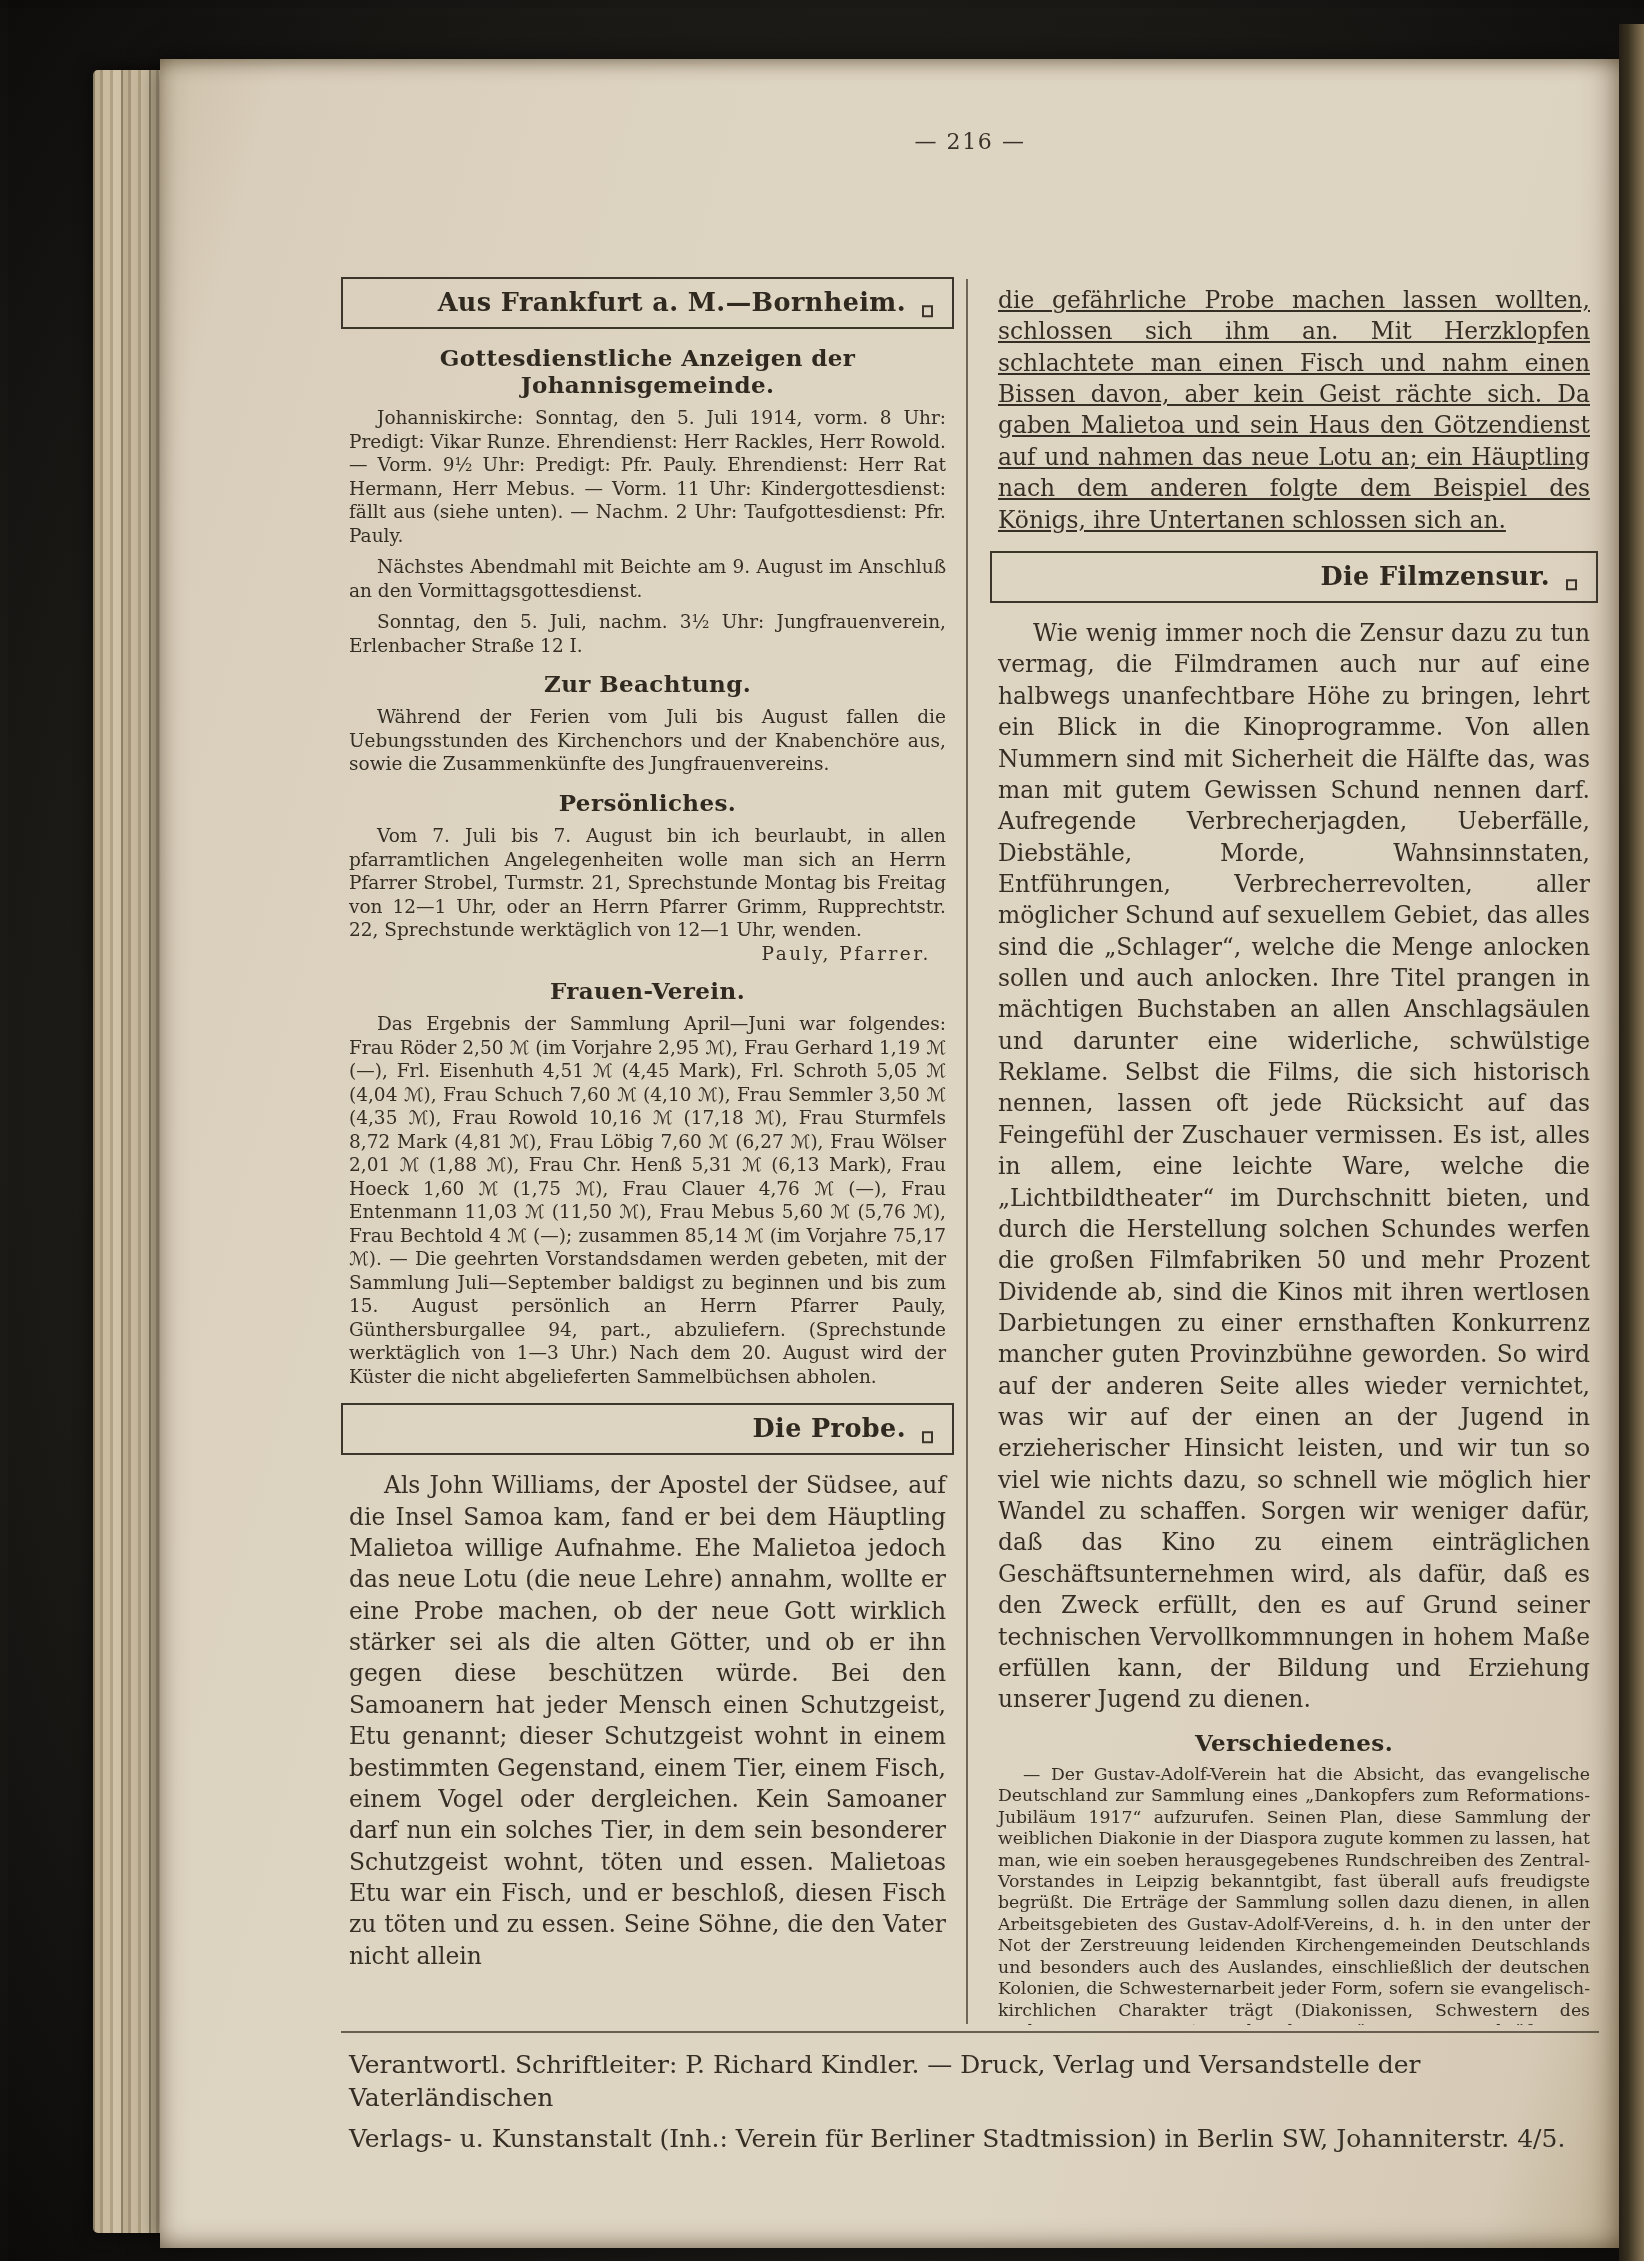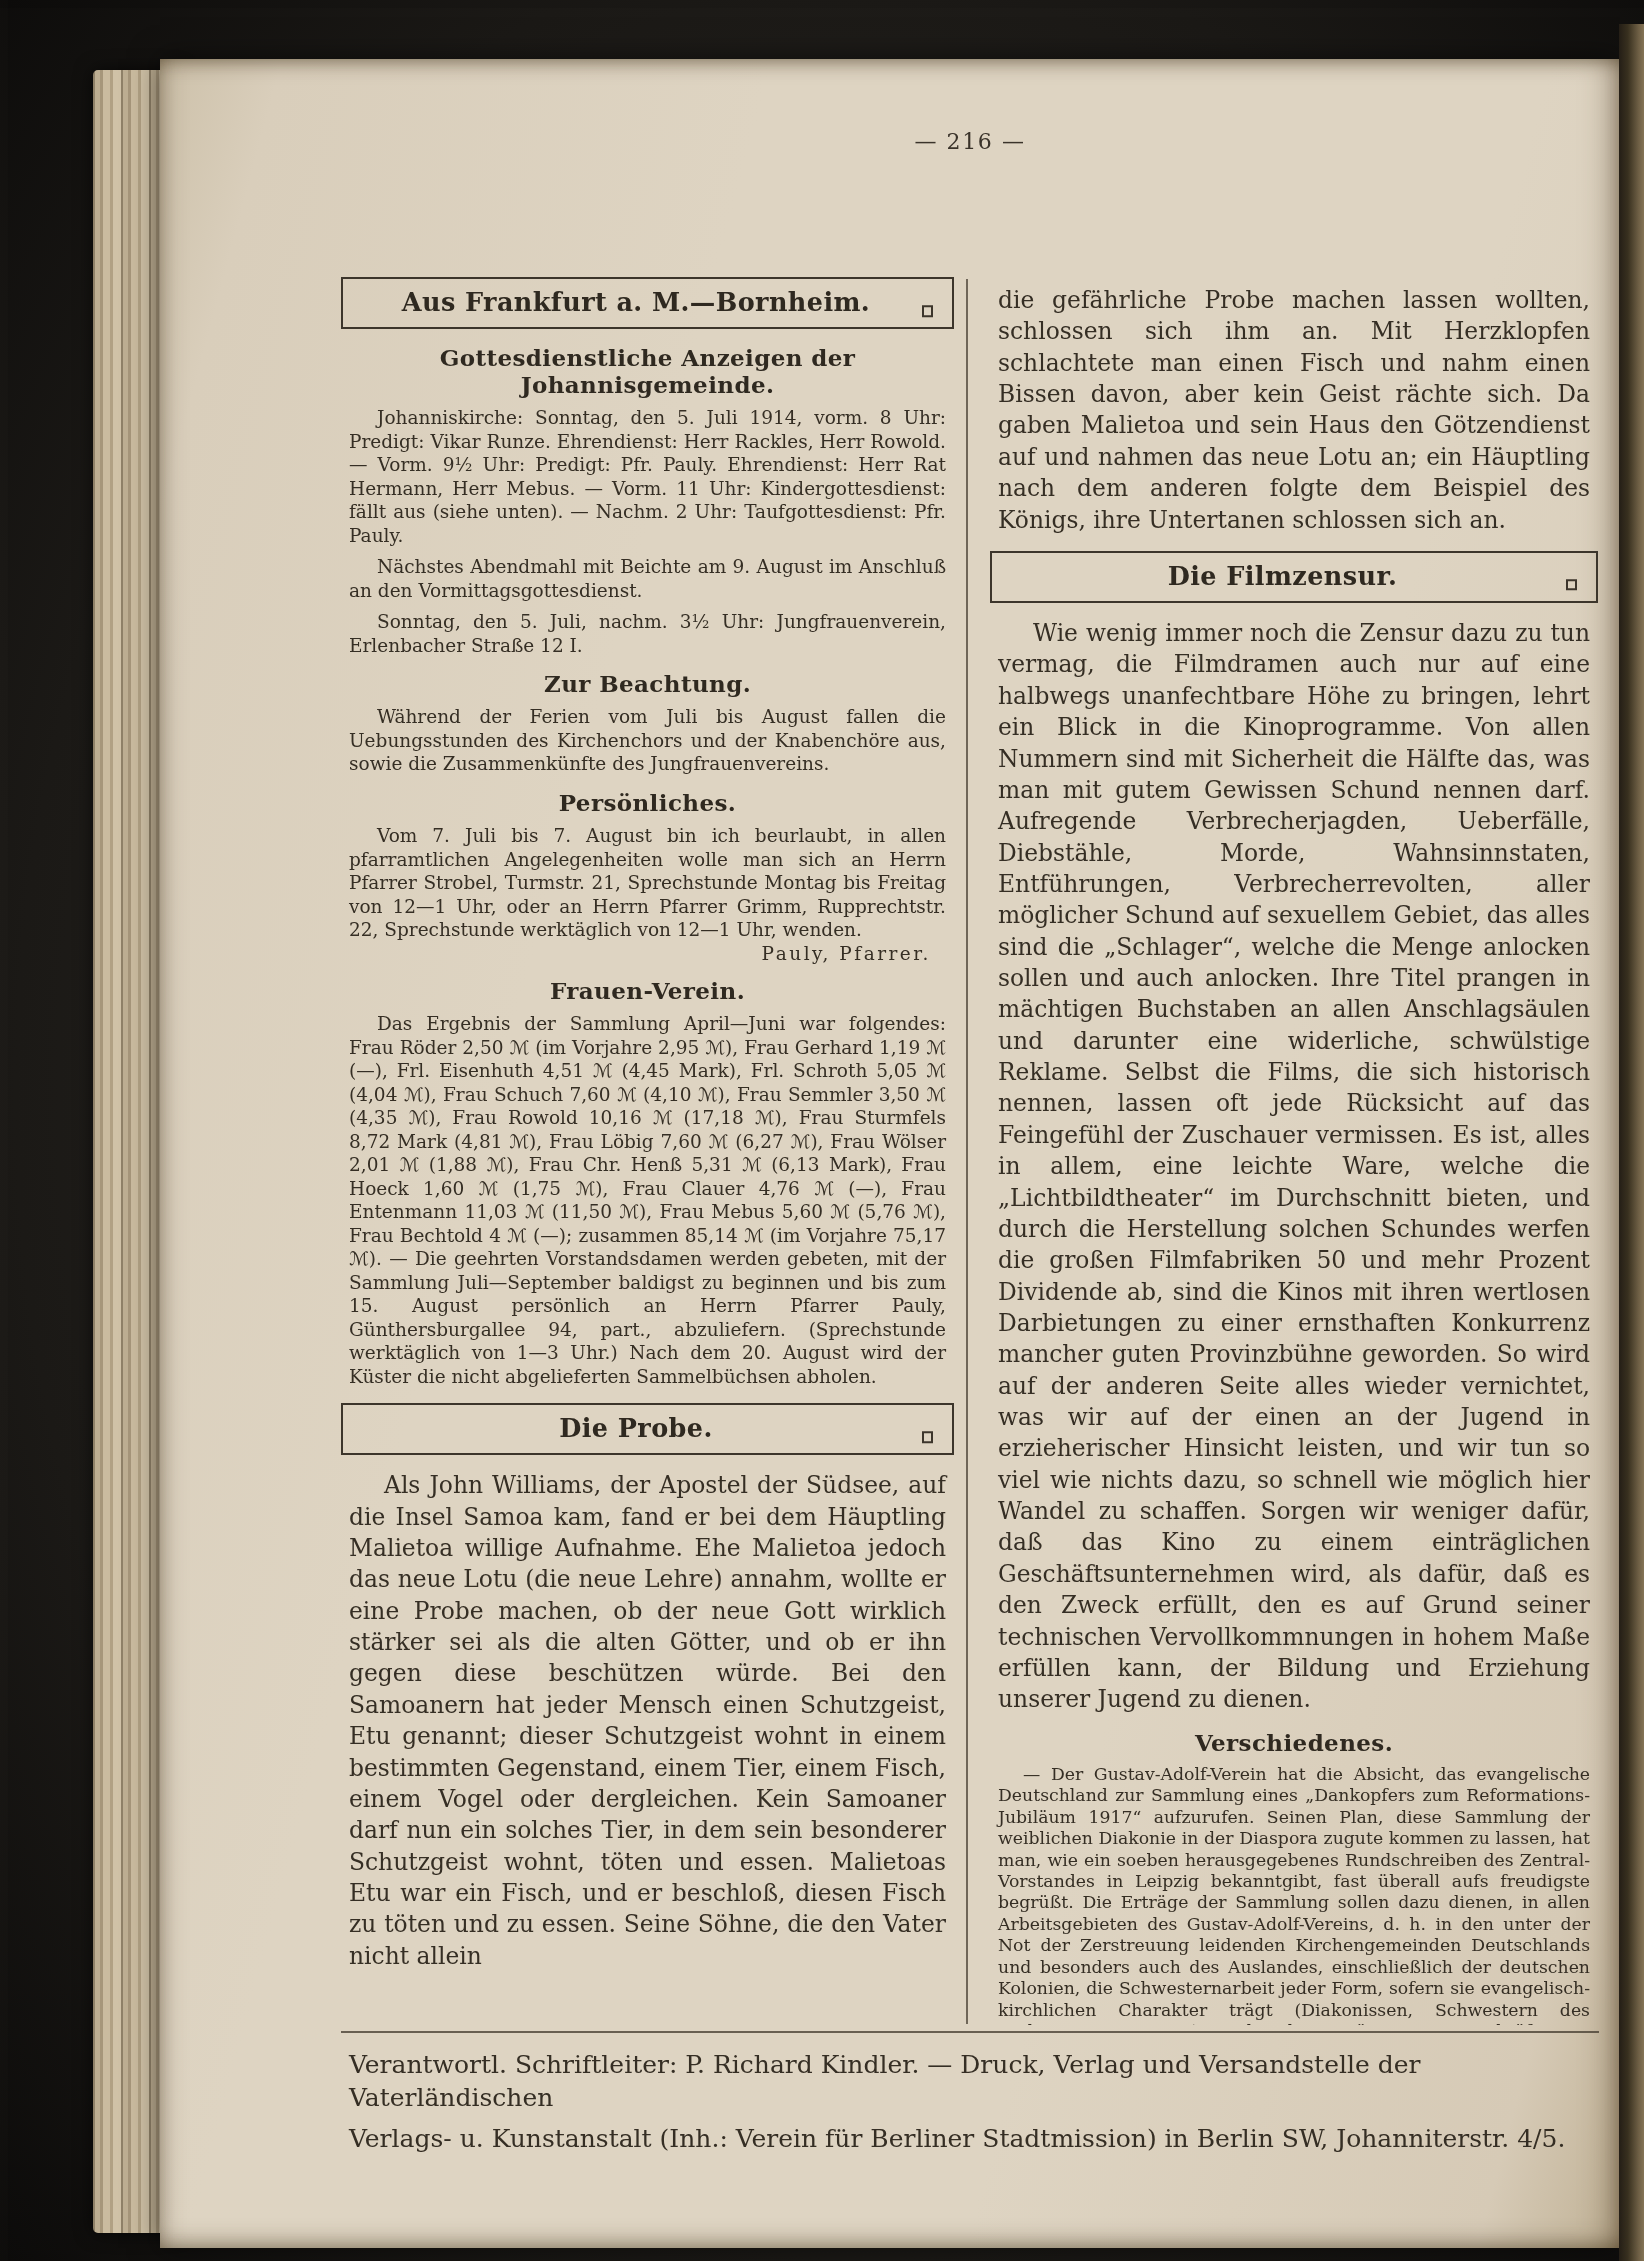--- a/index.html
+++ b/index.html
@@ -59,21 +59,21 @@
   p.sm { font-size:18.5px; line-height:1.27; text-indent:28px; margin-bottom:2.5px; }
   p.lg { font-size:23.4px; line-height:1.34; text-indent:35px; }
   p.xs { font-size:17.3px;   line-height:1.24; text-indent:25px; }
   h3.sec {
     font-size:23px; font-weight:bold; text-align:center;
     margin:13px 0 8.2px; color:#2f2920; letter-spacing:0.4px;
   }
   .boxhead {
     border:2.5px solid #3c352b; position:relative;
     padding:8.2px 38px 10px 15px; margin:0 0 15px;
-    text-align:center; font-size:25.5px; font-weight:bold; color:#2f2920;
+    text-align:right; font-size:25.5px; font-weight:bold; color:#2f2920;
     text-indent:0; letter-spacing:0.4px;
   }
   .boxhead.mid { margin-top:15px; }
   .boxhead .sq {
     position:absolute; right:10.7px; top:50%; transform:translateY(-50%);
     width:11.5px; height:11.5px; border:2.5px solid #3c352b; display:block;
   }
   .sig {
     text-align:right; padding-right:23px; font-size:18.5px;
     letter-spacing:2.5px; margin:-0.8px 0 1.6px;
@@ -115,21 +115,21 @@
       <span class="sq"></span>
     </div>
     <p class="lg">Als John Williams, der Apostel der Südsee, auf die Insel Samoa kam, fand er bei dem Häuptling Malietoa willige Aufnahme. Ehe Malietoa jedoch das neue Lotu (die neue Lehre) annahm, wollte er eine Probe machen, ob der neue Gott wirklich stärker sei als die alten Götter, und ob er ihn gegen diese beschützen würde. Bei den Samoanern hat jeder Mensch einen Schutzgeist, Etu genannt; dieser Schutzgeist wohnt in einem bestimmten Gegenstand, einem Tier, einem Fisch, einem Vogel oder dergleichen. Kein Samoaner darf nun ein solches Tier, in dem sein besonderer Schutzgeist wohnt, töten und essen. Malietoas Etu war ein Fisch, und er beschloß, diesen Fisch zu töten und zu essen. Seine Söhne, die den Vater nicht allein</p>
 
   </div>
 
   <div class="divider"></div>
 
   <div class="col col-right">
 
-    <p class="lg" style="text-indent:0;">die gefährliche Probe machen lassen wollten, schlossen sich ihm an. Mit Herzklopfen schlachtete man einen Fisch und nahm einen Bissen davon, aber kein Geist rächte sich. Da gaben Malietoa und sein Haus den Götzendienst auf und nahmen das neue Lotu an; ein Häuptling nach dem anderen folgte dem Beispiel des Königs, ihre Untertanen schlossen sich an.</p>
+    <p class="lg" style="text-indent:0;text-decoration:underline;">die gefährliche Probe machen lassen wollten, schlossen sich ihm an. Mit Herzklopfen schlachtete man einen Fisch und nahm einen Bissen davon, aber kein Geist rächte sich. Da gaben Malietoa und sein Haus den Götzendienst auf und nahmen das neue Lotu an; ein Häuptling nach dem anderen folgte dem Beispiel des Königs, ihre Untertanen schlossen sich an.</p>
 
     <div class="boxhead mid">
       <span>Die Filmzensur.</span>
       <span class="sq"></span>
     </div>
     <p class="lg">Wie wenig immer noch die Zensur dazu zu tun vermag, die Filmdramen auch nur auf eine halbwegs unanfechtbare Höhe zu bringen, lehrt ein Blick in die Kinoprogramme. Von allen Nummern sind mit Sicherheit die Hälfte das, was man mit gutem Gewissen Schund nennen darf. Aufregende Verbrecherjagden, Ueberfälle, Diebstähle, Morde, Wahnsinnstaten, Entführungen, Verbrecherrevolten, aller möglicher Schund auf sexuellem Gebiet, das alles sind die „Schlager“, welche die Menge anlocken sollen und auch anlocken. Ihre Titel prangen in mächtigen Buchstaben an allen Anschlagsäulen und darunter eine widerliche, schwülstige Reklame. Selbst die Films, die sich historisch nennen, lassen oft jede Rücksicht auf das Feingefühl der Zuschauer vermissen. Es ist, alles in allem, eine leichte Ware, welche die „Lichtbildtheater“ im Durchschnitt bieten, und durch die Herstellung solchen Schundes werfen die großen Filmfabriken 50 und mehr Prozent Dividende ab, sind die Kinos mit ihren wertlosen Darbietungen zu einer ernsthaften Konkurrenz mancher guten Provinzbühne geworden. So wird auf der anderen Seite alles wieder vernichtet, was wir auf der einen an der Jugend in erzieherischer Hinsicht leisten, und wir tun so viel wie nichts dazu, so schnell wie möglich hier Wandel zu schaffen. Sorgen wir weniger dafür, daß das Kino zu einem einträglichen Geschäftsunternehmen wird, als dafür, daß es den Zweck erfüllt, den es auf Grund seiner technischen Vervollkommnungen in hohem Maße erfüllen kann, der Bildung und Erziehung unserer Jugend zu dienen.</p>
 
     <h3 class="sec">Verschiedenes.</h3>
     <p class="xs">— Der Gustav-Adolf-Verein hat die Absicht, das evangelische Deutschland zur Sammlung eines „Dankopfers zum Reformations-Jubiläum 1917“ aufzurufen. Seinen Plan, diese Sammlung der weiblichen Diakonie in der Diaspora zugute kommen zu lassen, hat man, wie ein soeben herausgegebenes Rundschreiben des Zentral-Vorstandes in Leipzig bekanntgibt, fast überall aufs freudigste begrüßt. Die Erträge der Sammlung sollen dazu dienen, in allen Arbeitsgebieten des Gustav-Adolf-Vereins, d. h. in den unter der Not der Zerstreuung leidenden Kirchengemeinden Deutschlands und besonders auch des Auslandes, einschließlich der deutschen Kolonien, die Schwesternarbeit jeder Form, sofern sie evangelisch-kirchlichen Charakter trägt (Diakonissen, Schwestern des Diakonievereins usw.), und jeder Betätigungsweise kräftig zu fördern. Die Mitglieder und Freunde des Gustav-Adolf-Vereins und alle, die die evangelische Kirche liebhaben, werden aufgefordert, den Gedanken zu verbreiten, daß es Pflicht jedes Evangelischen ist, für diese Sammlung ein besonderes Dankopfer über die gewohnte Gustav-Adolf-Gabe hinaus darzubringen.</p>
 

